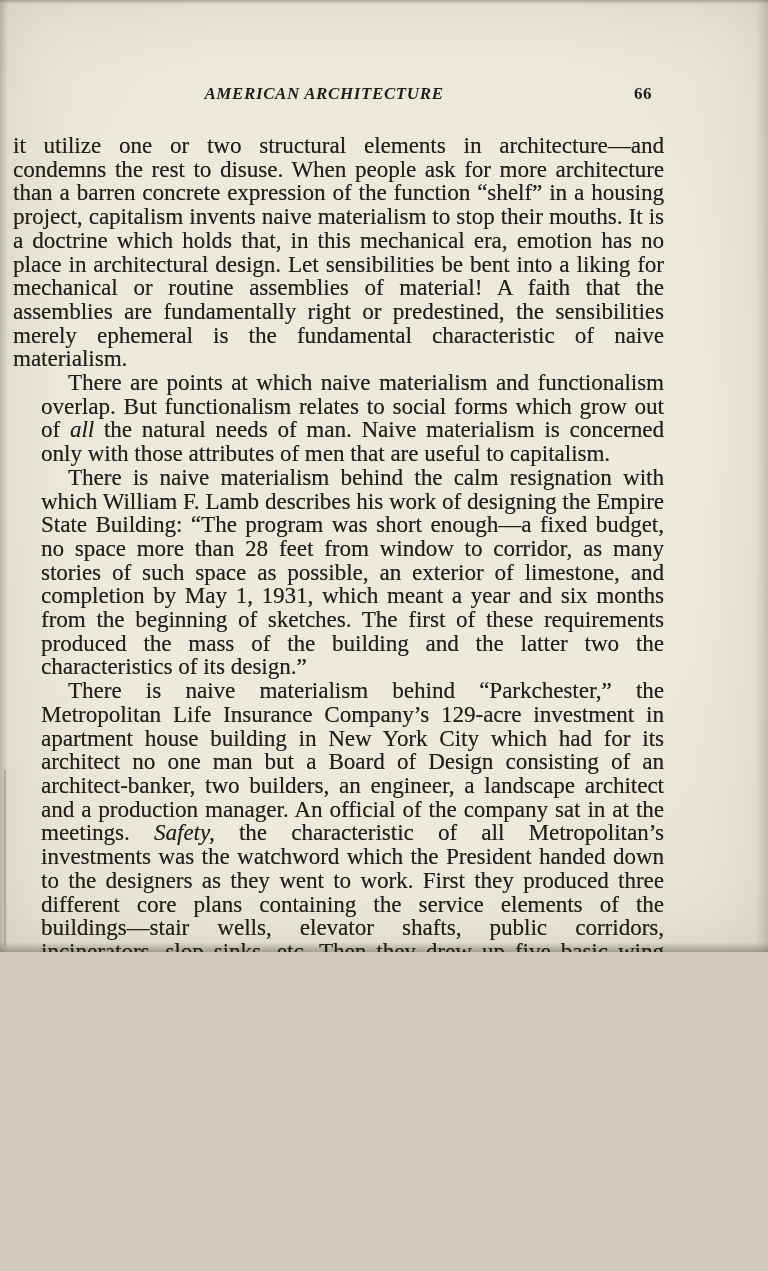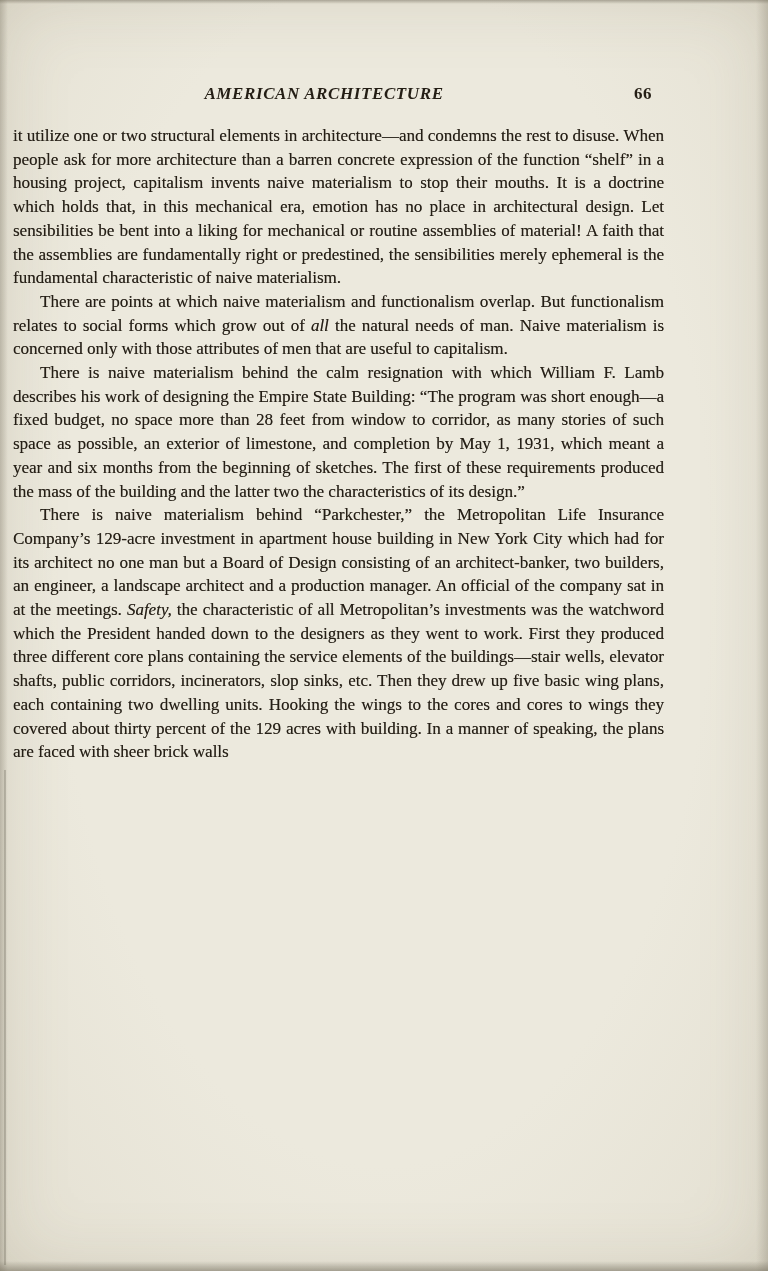--- a/index.html
+++ b/index.html
@@ -1,19 +1,19 @@
 <!DOCTYPE html>
 <html><head>
 <meta charset="utf-8">
 <style>
   html, body { margin: 0; padding: 0; background: #cfcabd; }
   .scan {
     position: relative;
     width: 768px;
-    height: 1271px;
+    height: 952px;
     overflow: hidden;
     font-family: "Liberation Serif", serif;
     color: #241e15;
     background:
       linear-gradient(180deg, rgba(125,120,105,0.55) 0px, rgba(125,120,105,0) 4px),
       linear-gradient(0deg, rgba(115,110,95,0.55) 0px, rgba(115,110,95,0) 10px),
       linear-gradient(90deg, rgba(135,130,115,0.40) 0px, rgba(135,130,115,0) 8px),
       linear-gradient(270deg, rgba(145,140,125,0.35) 0px, rgba(145,140,125,0) 12px),
       radial-gradient(ellipse at 50% 45%, #ece9dd 60%, #e4e0d2 100%);
     box-shadow: inset 0 0 70px rgba(120,110,85,0.18);
@@ -47,30 +47,30 @@
   }
   .page-number {
     position: absolute;
     right: 14px;
     top: 0;
     font-weight: bold;
     letter-spacing: 0.5px;
   }
   .page-body {
     position: absolute;
-    top: 124px;
+    top: 134px;
     left: 13px;
     width: 651px;
-    font-size: 17px;
+    font-size: 23px;
     line-height: 23.7px;
     text-align: justify;
     text-shadow: 0.2px 0 0 rgba(36,30,21,0.55);
   }
   .page-body p { margin: 0; }
-  .page-body p.indent { text-indent: 27px; }
+  .page-body p.indent { text-indent: 27px; margin-left: 28px; }
   .it { font-style: italic; }
 </style>
 </head>
 <body>
 
 <div class="scan">
   <div class="page-header">
     <span class="page-title">AMERICAN ARCHITECTURE</span>
     <span class="page-number">66</span>
   </div>

